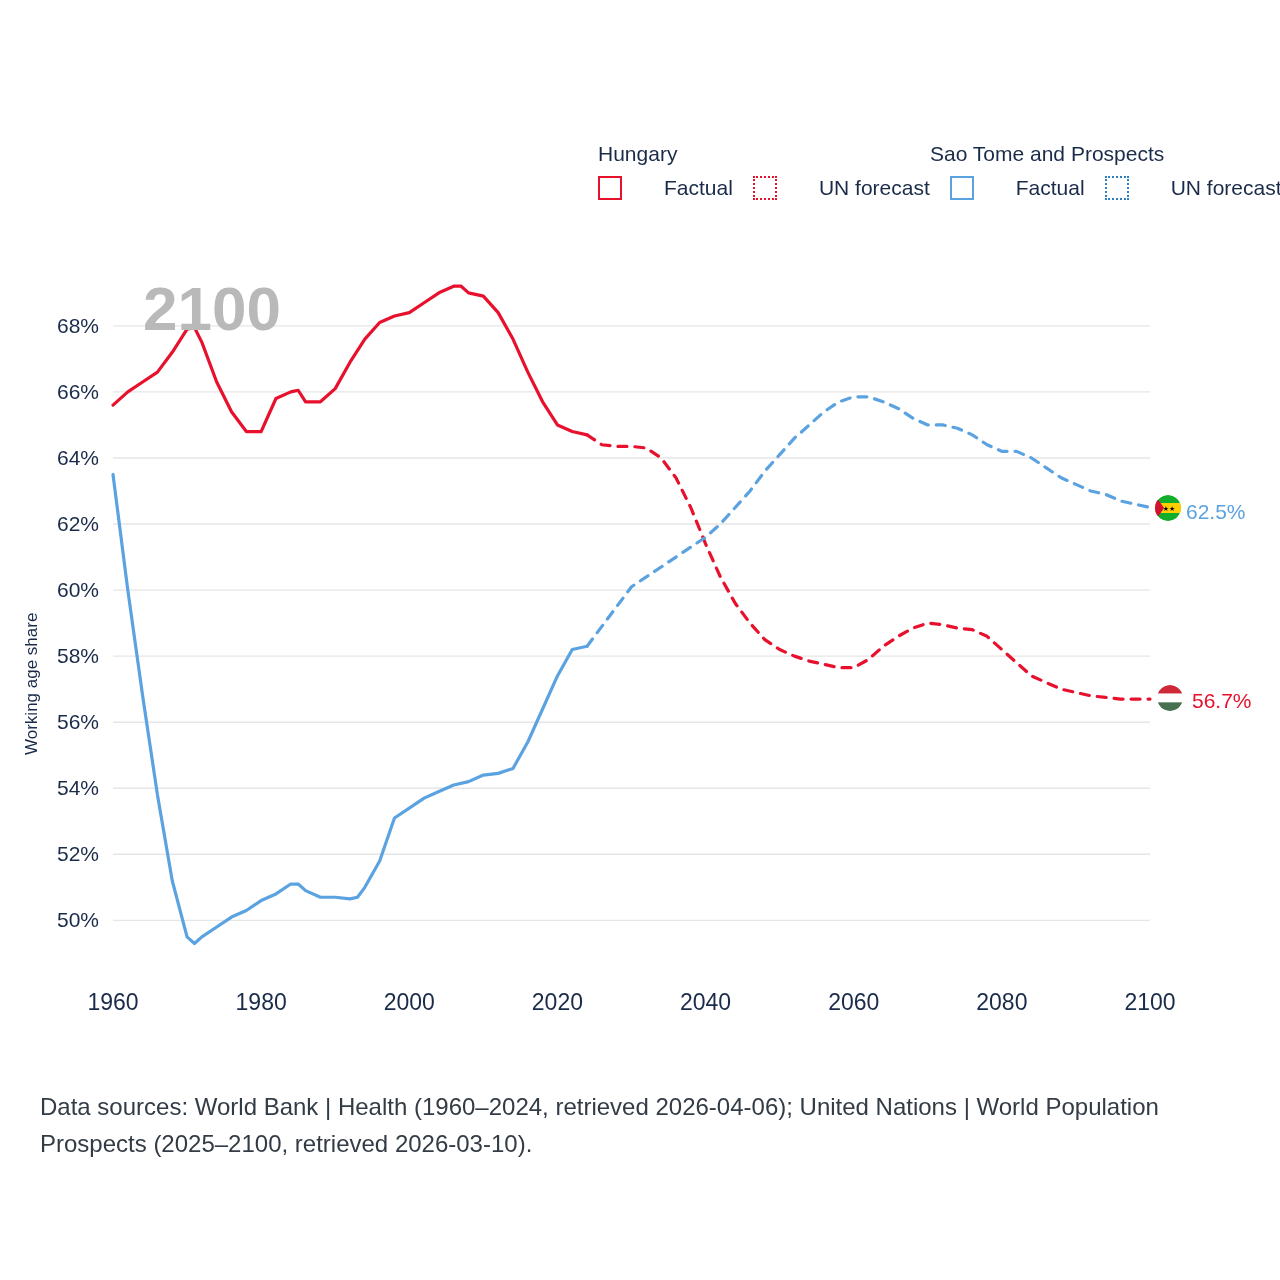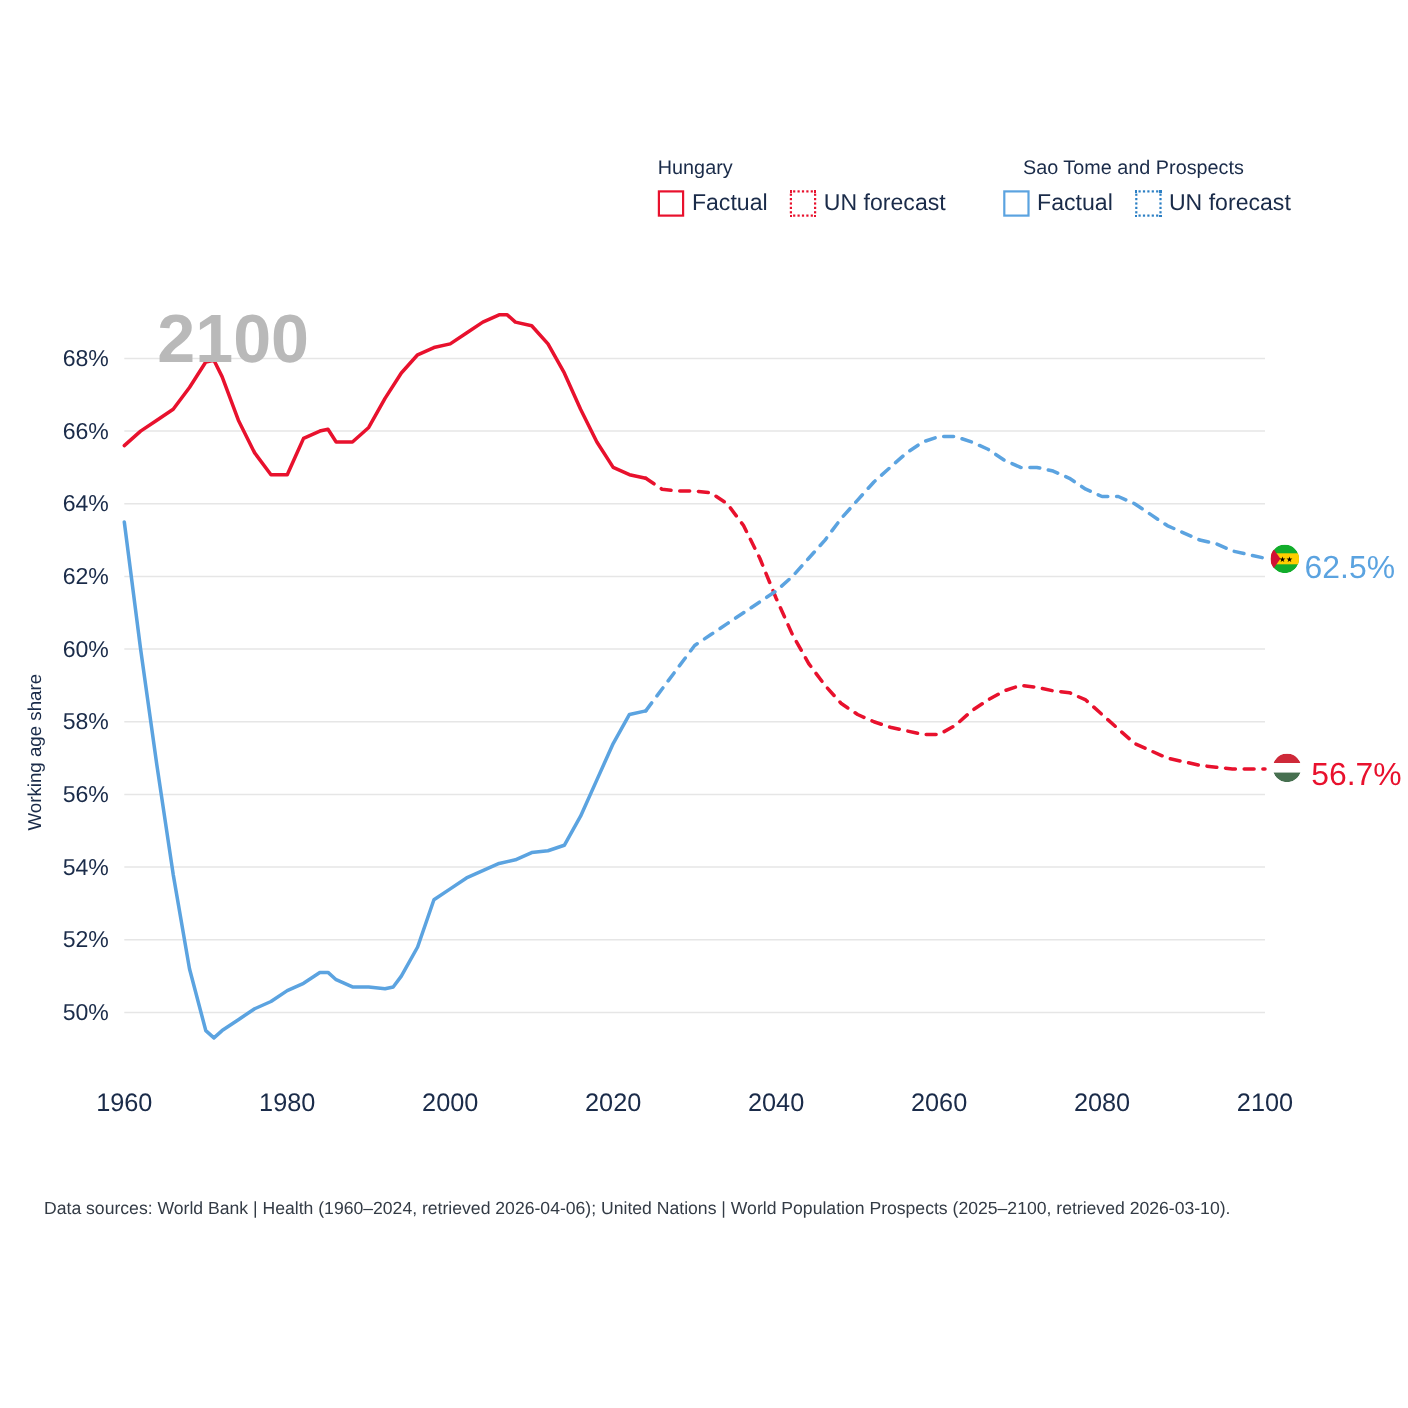--- a/index.html
+++ b/index.html
@@ -33,33 +33,34 @@
     position: absolute;
     left: 598px;
     top: 142px;
     width: 660px;
   }
   .legend-row-names {
     display: flex;
     align-items: baseline;
   }
   .legend-country {
-    font-size: 18px;
+    font-size: 21px;
     color: #1a2b49;
   }
   .legend-country.c1 { width: 332px; }
   .legend-row-keys {
     display: flex;
     align-items: center;
     margin-top: 10px;
   }
   .legend-key {
     display: flex;
     align-items: center;
     margin-right: 20px;
+    gap: 35px;
   }
   .legend-key .swatch {
     width: 24px;
     height: 24px;
     box-sizing: border-box;
     margin-right: 7px;
     background: #fff;
   }
   .swatch.solid-red { border: 2px solid #e8112d; }
   .swatch.dot-red { border: 2px dotted #e8112d; }
@@ -94,41 +95,41 @@
     position: absolute;
     left: 143px;
     top: 18px;
     font-size: 62px;
     font-weight: bold;
     color: #b9b9b9;
     letter-spacing: 0px;
   }
   .end-label {
     position: absolute;
-    font-size: 29px;
+    font-size: 21px;
     white-space: nowrap;
   }
   .end-label.blue { color: #5ba3e0; left: 1186px; top: 245px; }
   .end-label.red  { color: #e8112d; left: 1192px; top: 434px; }
   .flag {
     position: absolute;
     width: 26px;
     height: 26px;
     border-radius: 50%;
     overflow: hidden;
   }
   .flag.stp { left: 1155px; top: 240px; }
   .flag.hu  { left: 1157px; top: 430px; }
 
   .footer {
     position: absolute;
     left: 40px;
     top: 1088px;
     width: 1200px;
-    font-size: 16px;
+    font-size: 24px;
     color: #333b45;
     line-height: 1.55;
   }
   .footer .line2 { margin-top: 10px; }
   svg { display: block; }
   text { font-family: "Liberation Sans", sans-serif; }
 </style>
 </head>
 <body>
 

